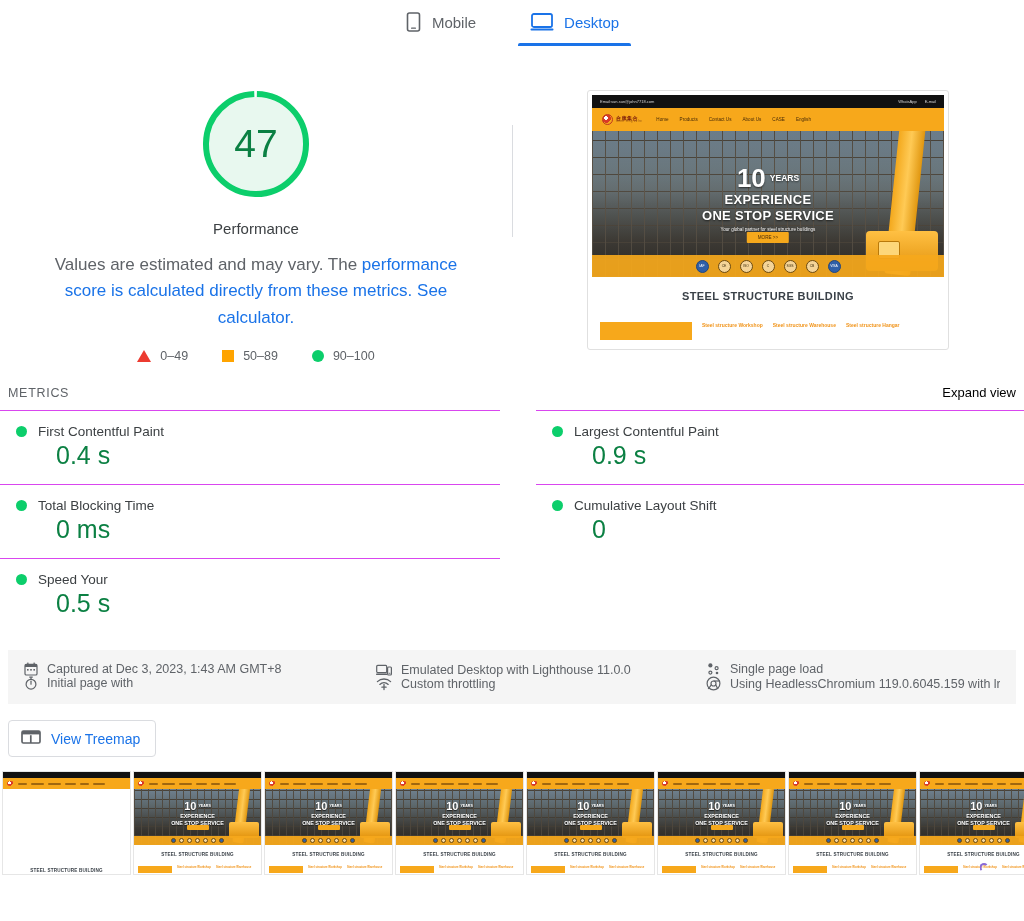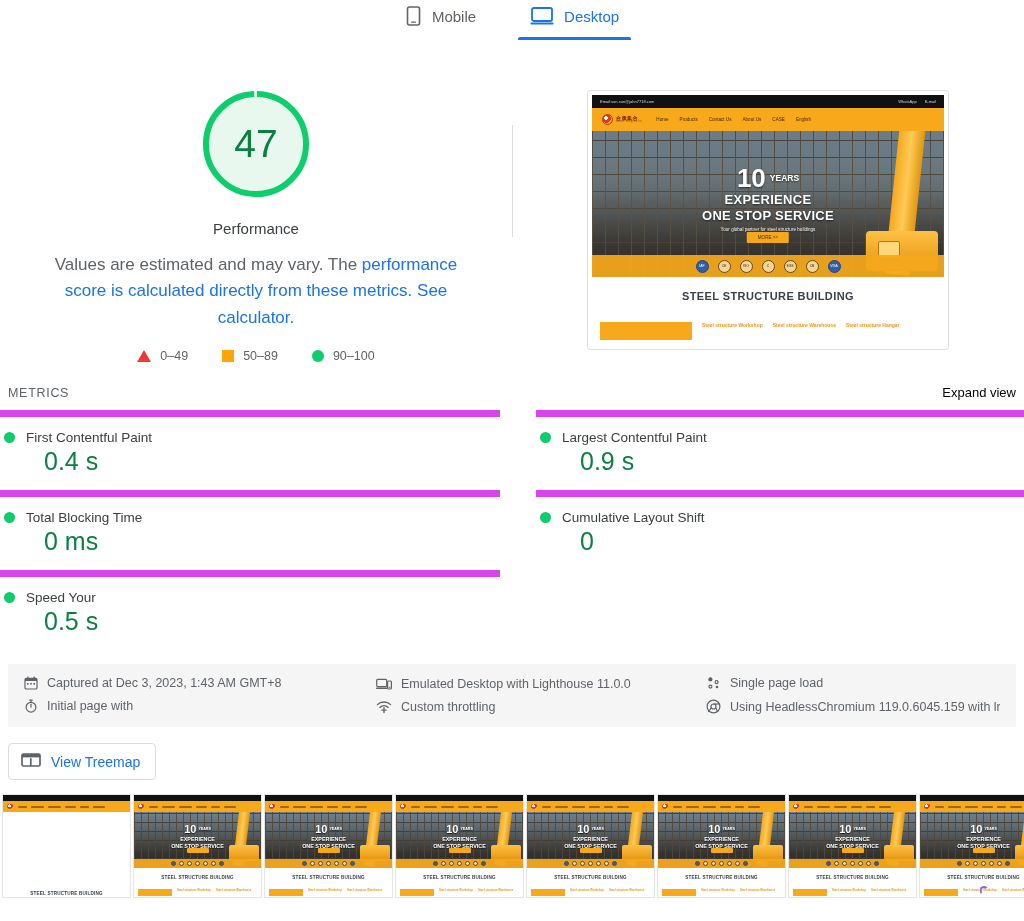--- a/index.html
+++ b/index.html
@@ -12,20 +12,21 @@
     overflow: hidden;
   }
 
   
   .tabbar {
     display: flex;
     justify-content: center;
     align-items: flex-start;
     gap: 38px;
     height: 50px;
+    padding-top: 6px;
   }
   .tab {
     display: flex;
     align-items: center;
     gap: 10px;
     padding: 6px 8px 14px 8px;
     font-size: 15px;
     color: #5f6368;
     position: relative;
     cursor: pointer;
@@ -219,40 +220,40 @@
     color: #5f6368;
     letter-spacing: .7px;
   }
   .expand-view { color: #000000; font-size: 13px; letter-spacing: 0; cursor: pointer; }
 
   .metrics-grid { display: flex; }
   .metrics-col { width: 50%; }
   .metrics-col.left { padding-right: 12px; }
   .metrics-col.right { padding-left: 24px; }
   .metric {
-    border-top: 7px solid #d946ef;
-    padding: 13px 0 14px 4px;
+    border-top: 1px solid #d946ef;
+    padding: 13px 0 14px 16px;
   }
   .metric .row { display: flex; align-items: center; gap: 11px; }
   .metric .dot { width: 11px; height: 11px; border-radius: 50%; background: #0cce6b; flex: none; }
   .metric .name { font-size: 13.5px; color: #3c4043; }
   .metric .val {
     margin-left: 40px; margin-top: 2px;
     font-size: 25px; color: #0b8043; font-weight: 400;
   }
   .spacer-cell { height: 78px; }
 
   
   .envbar {
     margin: 14px 8px 0 8px;
     background: #f5f5f5;
     padding: 12px 16px 13px 16px;
     display: flex;
   }
-  .envcol { display: flex; flex-direction: column; gap: 9px; }
+  .envcol { display: flex; flex-direction: column; }
   .envcol.c1 { width: 352px; }
   .envcol.c2 { width: 330px; justify-content: center; }
   .envcol.c3 { flex: 1; min-width: 0; }
   .envitem {
     display: flex; align-items: center; gap: 9px;
     font-size: 12.5px; color: #5f6368;
     white-space: nowrap; overflow: hidden;
   }
   .envitem .etxt.link {
     text-decoration: underline;

